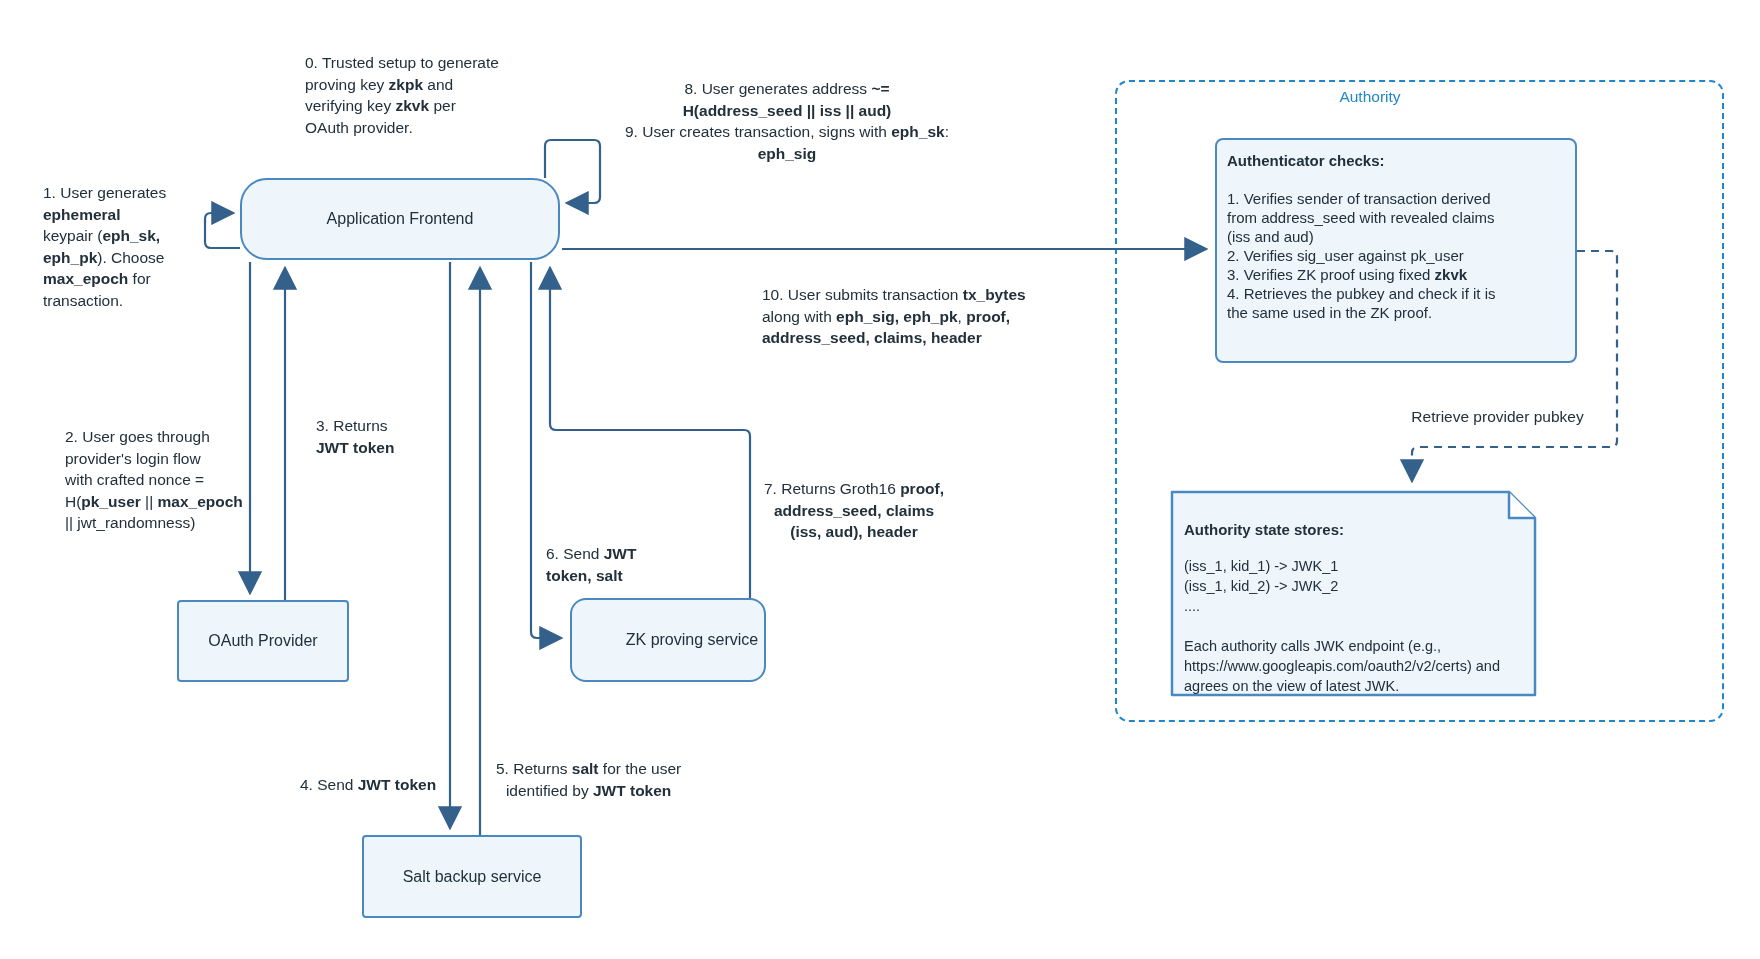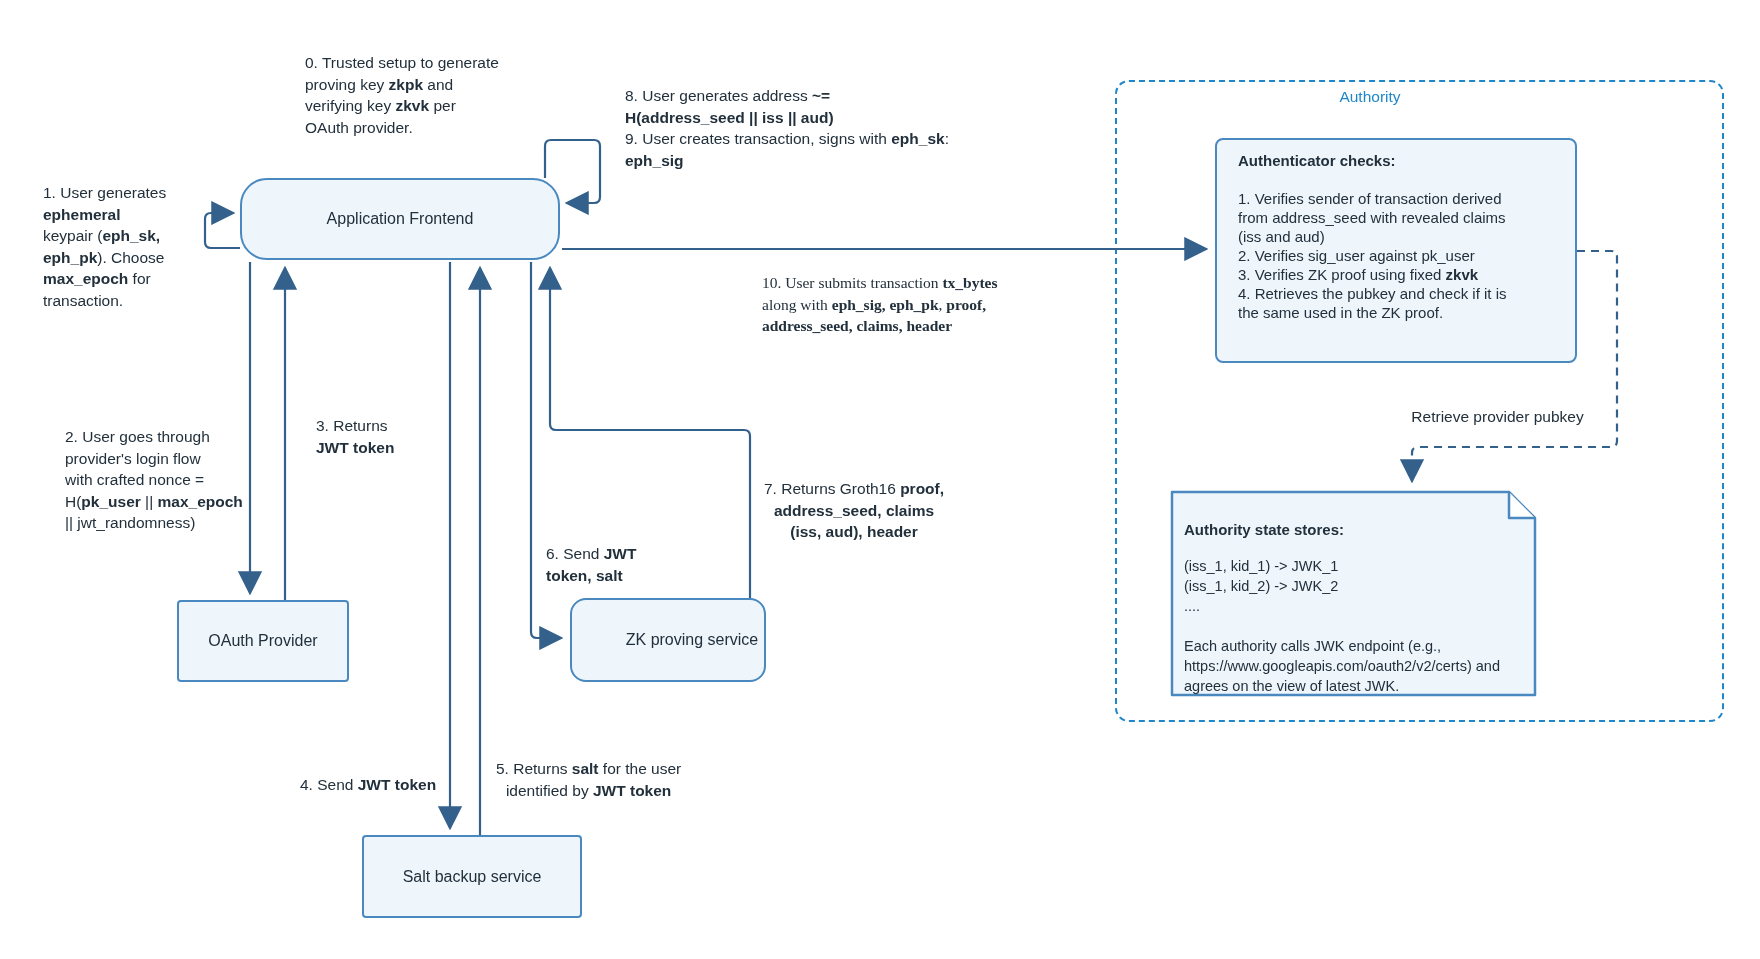--- a/index.html
+++ b/index.html
@@ -18,21 +18,21 @@
   }
   
   .node{
     position:absolute;border:2.5px solid #4a89c0;background:#eef6fc;
     border-radius:27px;display:flex;align-items:center;justify-content:center;
     font-size:16px;z-index:2;box-sizing:border-box;
   }
   
   .panel{
     position:absolute;border:2.5px solid #4a89c0;background:#eef6fc;
-    border-radius:8px;box-sizing:border-box;padding:11px 21px;
+    border-radius:8px;box-sizing:border-box;padding:11px 10px;
     font-size:15px;line-height:19px;z-index:2;
   }
   .panel .title{font-weight:bold;margin-bottom:19px;}
   .note-text{
     position:absolute;box-sizing:border-box;padding:28px 12px;
     font-size:14.5px;line-height:20px;z-index:2;background:transparent;
   }
   .note-text .title{font-weight:bold;margin-bottom:16px;font-size:15px;}
   
   .lbl{
@@ -131,27 +131,27 @@
     <div>OAuth provider.</div>
   </div>
 <div class="lbl" style="left:43px;top:182px;">
     <div>1. User generates</div>
     <div><b>ephemeral</b></div>
     <div>keypair (<b>eph_sk,</b></div>
     <div><b>eph_pk</b>). Choose</div>
     <div><b>max_epoch</b> for</div>
     <div>transaction.</div>
   </div>
-<div class="lbl" style="left:625px;top:85px;">
+<div class="lbl" style="left:625px;top:78px;text-align:center;">
     <div>8. User generates address <b>~=</b></div>
     <div><b>H(address_seed || iss || aud)</b></div>
     <div>9. User creates transaction, signs with <b>eph_sk</b>:</div>
     <div><b>eph_sig</b></div>
   </div>
-<div class="lbl" style="left:762px;top:272px;font-family:Liberation Serif, serif;">
+<div class="lbl" style="left:762px;top:284px;">
     <div>10. User submits transaction <b>tx_bytes</b></div>
     <div>along with <b>eph_sig, eph_pk</b>, <b>proof,</b></div>
     <div><b>address_seed, claims, header</b></div>
   </div>
 <div class="lbl" style="left:65px;top:426px;">
     <div>2. User goes through</div>
     <div>provider's login flow</div>
     <div>with crafted nonce =</div>
     <div>H(<b>pk_user</b> || <b>max_epoch</b></div>
     <div>|| jwt_randomness)</div>

